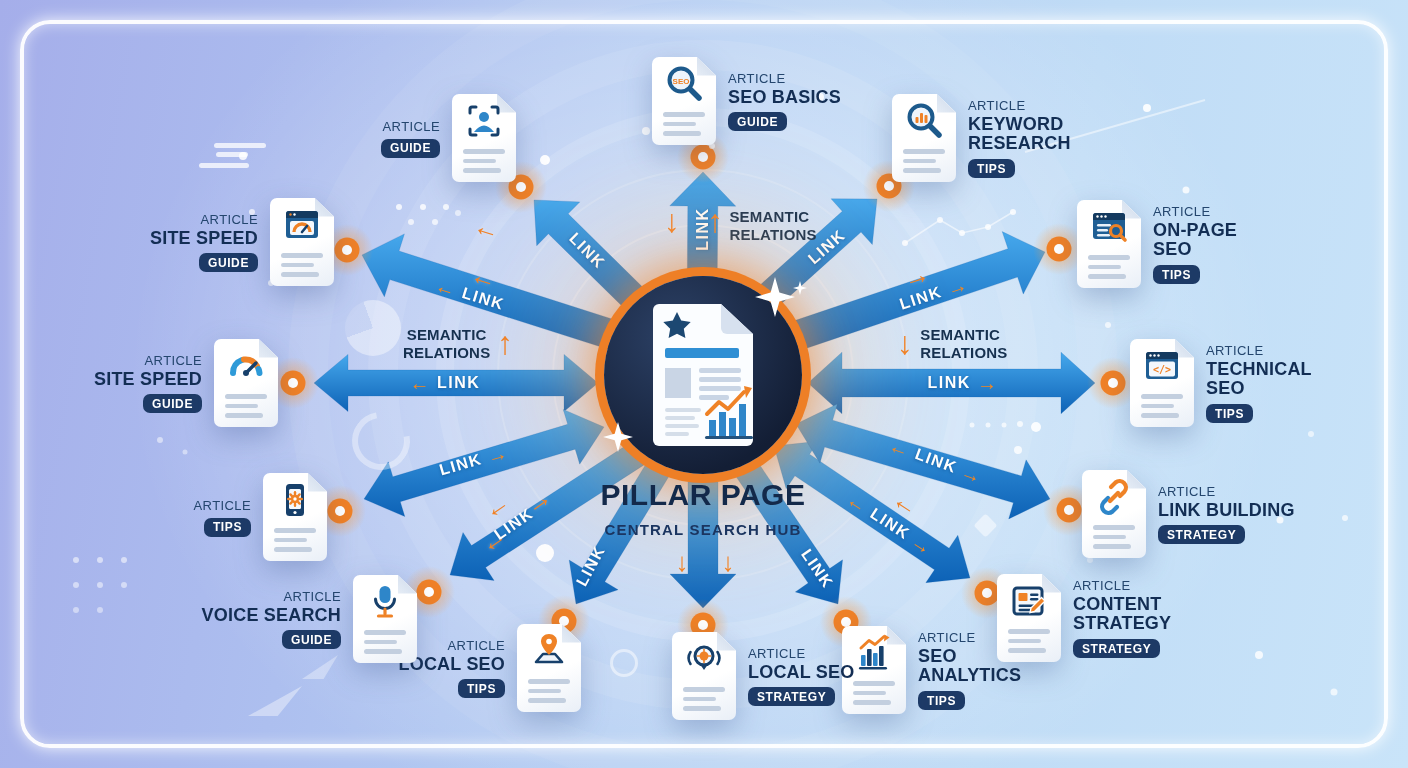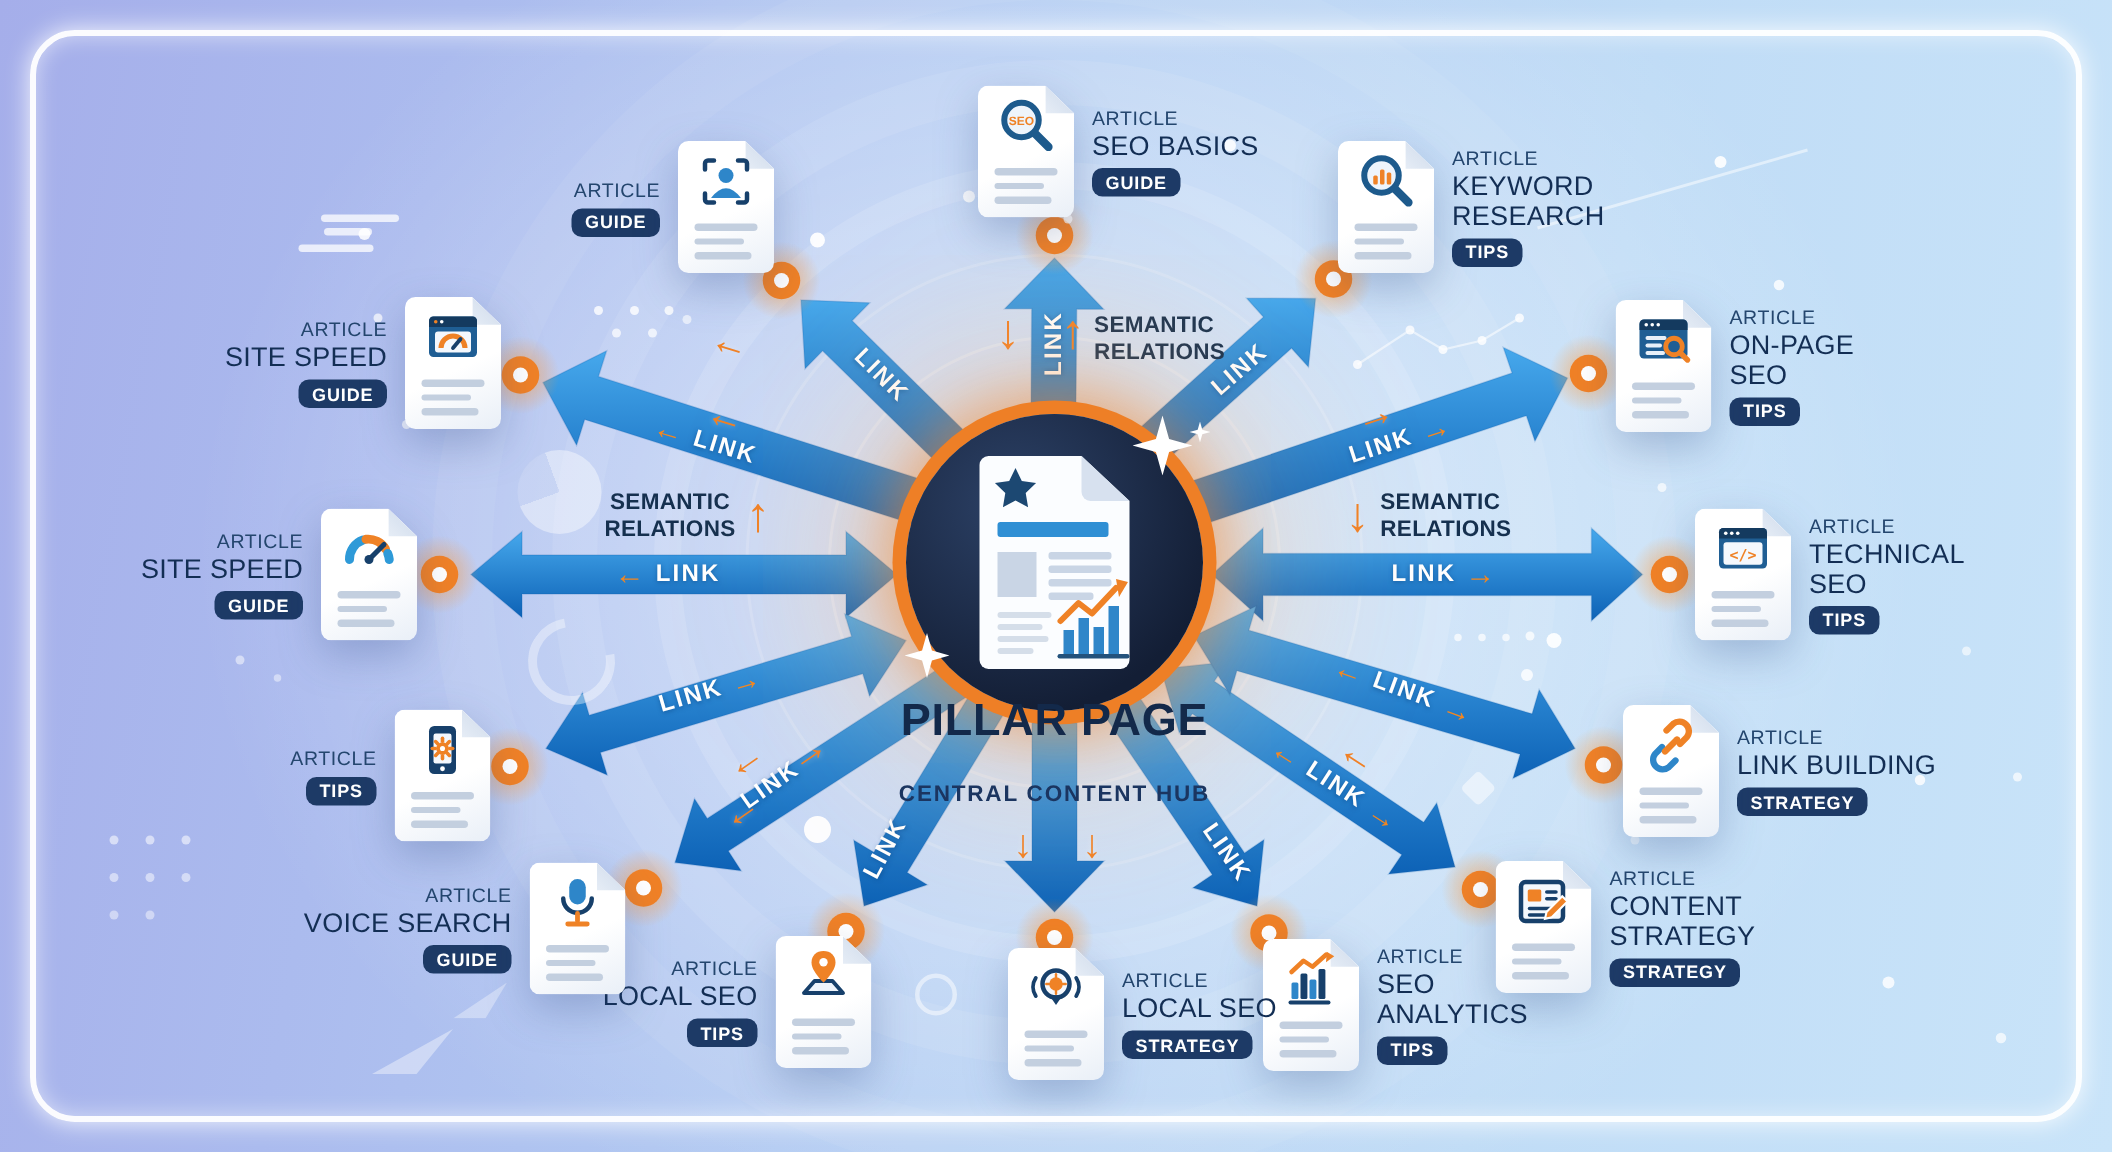--- a/index.html
+++ b/index.html
@@ -43,29 +43,29 @@
   .doc-fold{position:absolute;top:0;right:0;width:19.2px;height:18.5px;
     background:linear-gradient(225deg,#cdd9ea,#e6edf6);clip-path:polygon(0 0,100% 100%,0 100%);}
   .doc-icon{position:absolute;left:50%;top:7px;transform:translateX(-50%);width:40px;height:40px;}
   .doc-icon svg{width:100%;height:100%;display:block;}
   .doc-lines{position:absolute;left:11px;right:11px;top:55px;display:flex;flex-direction:column;gap:5px;}
   .doc-lines i{display:block;height:4.5px;border-radius:2.5px;background:#c3cfdf;width:100%;}
   .doc-lines i:nth-child(2){width:78%;}
   .doc-lines i:nth-child(3){width:90%;}
   .side-left .doc-lines i{align-self:flex-start;}
   .label .article{font-size:13px;font-weight:400;color:#24466e;letter-spacing:.4px;margin-bottom:2px;}
-  .label .title{font-size:18px;font-weight:400;color:#132e54;line-height:1.08;letter-spacing:.2px;text-transform:uppercase;}
+  .label .title{font-size:18px;font-weight:700;color:#132e54;line-height:1.08;letter-spacing:.2px;text-transform:uppercase;}
   .badge-row{margin-top:5px;}
   .badge{display:inline-block;background:#1d3a66;color:#fff;font-size:12px;font-weight:bold;
     letter-spacing:.6px;padding:2.5px 9px;border-radius:7px;}
   .hub-circle{position:absolute;left:604px;top:276px;width:198px;height:198px;border-radius:50%;
     background:radial-gradient(circle at 36% 30%,#2c4166,#131e35 75%);
     box-shadow:0 0 0 9px #ee7f26,0 0 40px 14px rgba(238,127,38,.55),0 0 110px 50px rgba(255,180,110,.3);
     z-index:8;display:flex;align-items:center;justify-content:center;}
-  .hub-title{position:absolute;left:528px;top:464px;width:350px;text-align:center;font-size:30px;
+  .hub-title{position:absolute;left:528px;top:478px;width:350px;text-align:center;font-size:30px;
     font-weight:800;color:#13294a;letter-spacing:.5px;z-index:9;}
   .hub-subtitle{position:absolute;left:528px;top:521px;width:350px;text-align:center;font-size:15px;
     font-weight:bold;color:#1b3560;letter-spacing:1.2px;z-index:9;}
   .sparkle{position:absolute;z-index:12;background:#fff;
     clip-path:polygon(50% 0,61% 39%,100% 50%,61% 61%,50% 100%,39% 61%,0 50%,39% 39%);
     filter:drop-shadow(0 0 7px rgba(255,205,150,.95));}
   .sp1{left:755px;top:277px;width:40px;height:40px;}
   .sp2{left:603px;top:422px;width:30px;height:30px;}
   .sp3{left:793px;top:281px;width:14px;height:14px;}
   
@@ -264,21 +264,21 @@
       <rect x="62" y="120" width="7" height="16" fill="#2f86c9"></rect>
       <rect x="72" y="112" width="7" height="24" fill="#2f86c9"></rect>
       <rect x="82" y="118" width="7" height="18" fill="#2f86c9"></rect>
       <rect x="92" y="104" width="7" height="32" fill="#2f86c9"></rect>
       <rect x="58" y="136" width="48" height="3" rx="1.5" fill="#23527c"></rect>
       <path d="M60 114 L72 102 L81 109 L97 92" fill="none" stroke="#ef8226" stroke-width="4" stroke-linecap="round" stroke-linejoin="round"></path>
       <path d="M97 86 L105 88 L99 98 Z" fill="#ef8226"></path>
     </svg>
   </div>
   <div class="hub-title">PILLAR PAGE</div>
-  <div class="hub-subtitle">CENTRAL CONTENT HUB</div>
+  <div class="hub-subtitle">CENTRAL SEARCH HUB</div>
 
   <div class="sparkle sp1"></div>
   <div class="sparkle sp2"></div>
   <div class="sparkle sp3"></div>
 
   <div id="nodes">
   <div class="node node-seo-basics side-right">
     <div class="doc-wrap">
       <div class="doc">
         <div class="doc-fold"></div>

